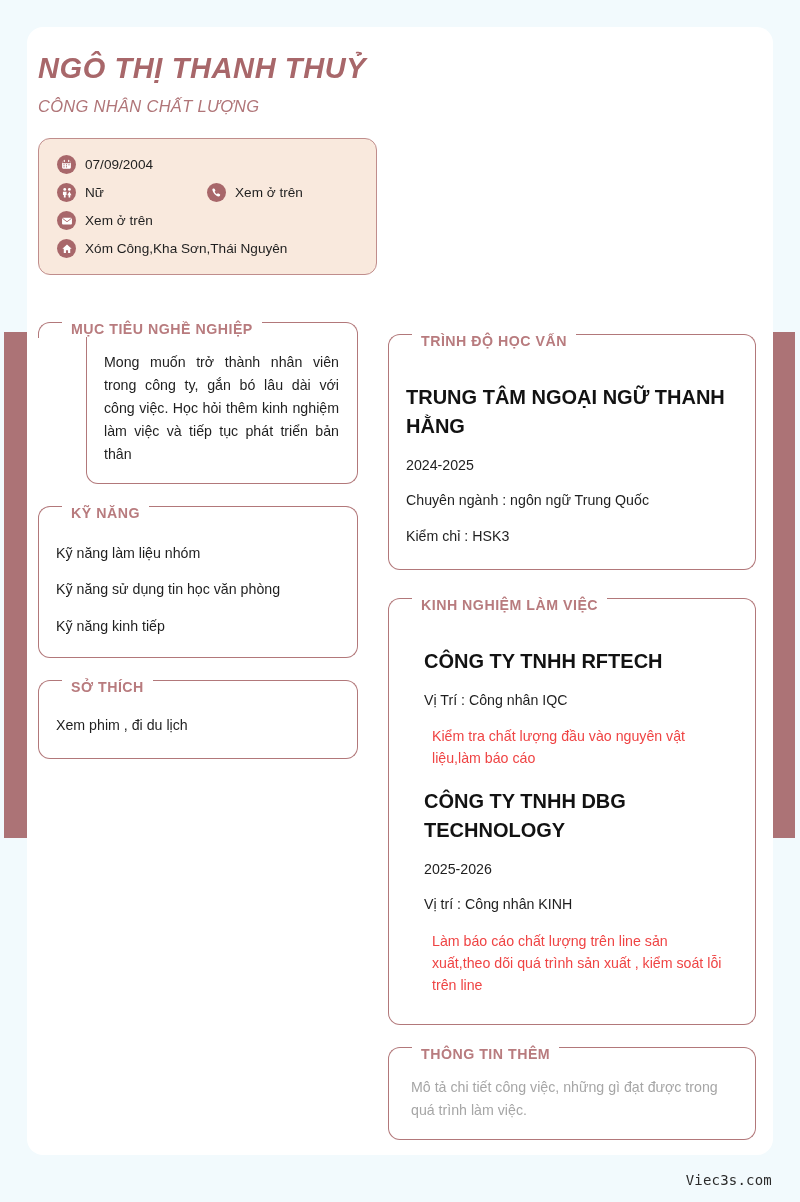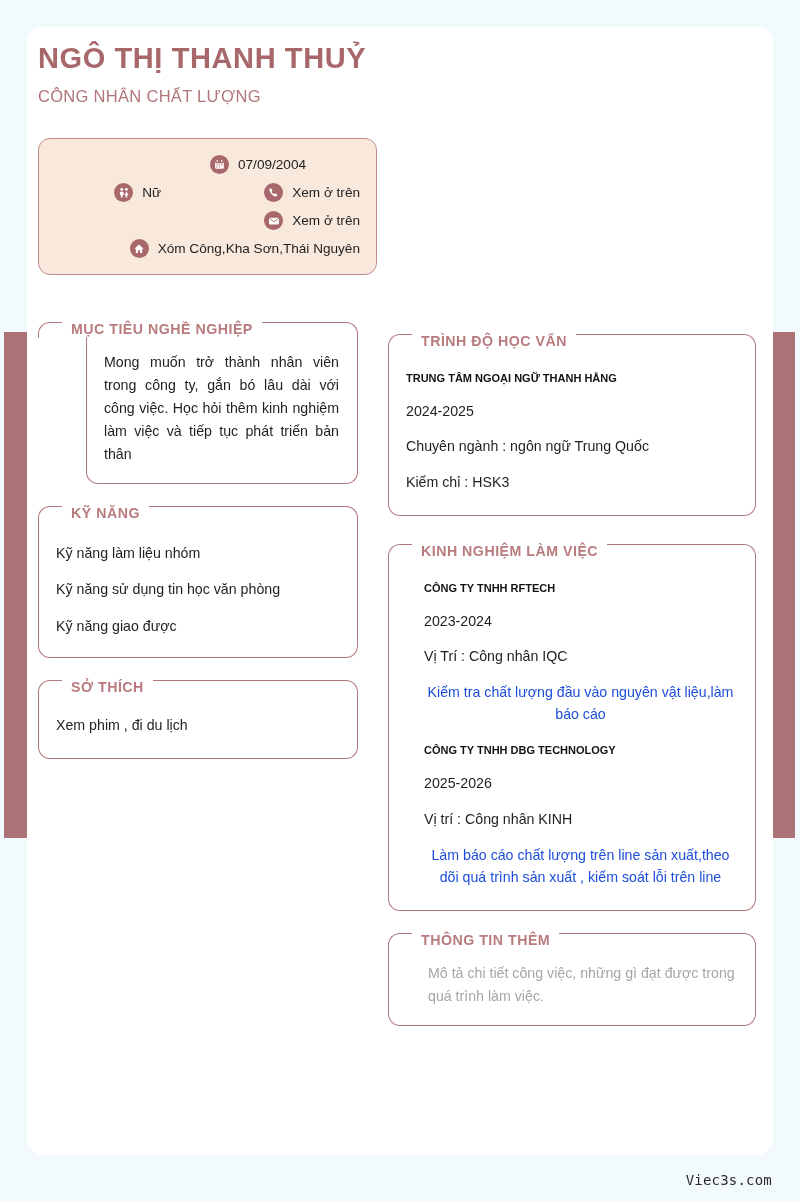--- a/index.html
+++ b/index.html
@@ -31,21 +31,21 @@
     position: absolute;
     left: 27px;
     top: 27px;
     width: 746px;
     height: 1128px;
     background: #ffffff;
     border-radius: 16px;
   }
 
   
-  .header { position: absolute; left: 38px; top: 42px; width: 660px; }
+  .header { position: absolute; left: 38px; top: 52px; width: 660px; font-style: italic; }
   .full-name {
     margin: 0;
     font-size: 29px;
     font-weight: bold;
     letter-spacing: 0.6px;
     color: #a8676a;
     line-height: 1.15;
   }
   .job-title {
     margin: 12px 0 0 0;
@@ -63,21 +63,20 @@
     box-sizing: border-box;
     background: #f9e9dd;
     border: 1.6px solid #c08d8c;
     border-radius: 12px;
     padding: 16px 16px 16px 18px;
   }
   .contact-row {
     display: flex;
     align-items: center;
     margin-bottom: 9px;
-    justify-content: flex-end;
   }
   .contact-row:last-child { margin-bottom: 0; }
   .contact-cell {
     display: flex;
     align-items: center;
   }
   .contact-cell.first { width: 150px; }
   .ico {
     width: 19px;
     height: 19px;
@@ -167,56 +166,55 @@
     margin: 0 0 15px 0;
     font-size: 14.2px;
     line-height: 1.5;
     color: #1f1f1f;
   }
   .line-item:last-child { margin-bottom: 0; }
 
   .entry { margin-bottom: 18px; }
   .entry:last-child { margin-bottom: 2px; }
   .entry-title {
-    margin: 0 0 14px 0;
-    font-size: 11px;
+    margin: 12px 0 14px 0;
+    font-size: 20px;
     font-weight: bold;
     line-height: 1.45;
     color: #121212;
   }
   .entry-line {
     margin: 0 0 14px 0;
     font-size: 14.2px;
     line-height: 1.5;
     color: #1f1f1f;
   }
   .entry-line:last-child { margin-bottom: 0; }
   .entry-desc {
-    margin: 0;
+    margin: 8px;
     font-size: 14.2px;
     line-height: 1.55;
-    color: #1d4ed8;
-    text-align: center;
+    color: #ef4444;
   }
 
   .placeholder {
     margin: 0;
     font-size: 14.2px;
     line-height: 1.6;
     color: #a6a6a6;
     padding-left: 6px;
   }
 
   
   .sec-body.goal      { padding: 14px 18px 17px 17px; margin-left: 48px; }
   .sec-body.skills    { padding: 22px 18px 20px 17px; }
   .sec-body.hobby     { padding: 20px 18px 22px 17px; }
   .sec-body.edu       { padding: 22px 18px 20px 17px; }
   .sec-body.exp       { padding: 22px 18px 20px 35px; }
-  .sec-body.extra     { padding: 14px 18px 18px 33px; }
+  .sec-body.extra     { padding: 14px 18px 18px 16px; }
 
   .section.edu   { margin-bottom: 28px; }
   .section.exp   { margin-bottom: 22px; }
   .section.goal  { margin-bottom: 22px; }
   .section.skills{ margin-bottom: 22px; }
 
   
   .footer {
     position: absolute;
     right: 28px;
@@ -323,21 +321,21 @@
 
   <div class="section skills">
     <div class="sec-top">
       <span class="sec-stub"></span>
       <span class="sec-title">KỸ NĂNG</span>
       <span class="sec-line"></span>
     </div>
     <div class="sec-body skills">
       <p class="line-item">Kỹ năng làm liệu nhóm</p>
       <p class="line-item">Kỹ năng sử dụng tin học văn phòng</p>
-      <p class="line-item">Kỹ năng giao được</p>
+      <p class="line-item">Kỹ năng kinh tiếp</p>
     </div>
   </div>
 
   <div class="section hobby">
     <div class="sec-top">
       <span class="sec-stub"></span>
       <span class="sec-title">SỞ THÍCH</span>
       <span class="sec-line"></span>
     </div>
     <div class="sec-body hobby">
@@ -367,21 +365,20 @@
 
   <div class="section exp">
     <div class="sec-top">
       <span class="sec-stub"></span>
       <span class="sec-title">KINH NGHIỆM LÀM VIỆC</span>
       <span class="sec-line"></span>
     </div>
     <div class="sec-body exp">
       <div class="entry">
         <p class="entry-title">CÔNG TY TNHH RFTECH</p>
-        <p class="entry-line">2023-2024</p>
         <p class="entry-line">Vị Trí : Công nhân IQC</p>
         <p class="entry-desc">Kiểm tra chất lượng đầu vào nguyên vật liệu,làm báo cáo</p>
       </div>
       <div class="entry">
         <p class="entry-title">CÔNG TY TNHH DBG TECHNOLOGY</p>
         <p class="entry-line">2025-2026</p>
         <p class="entry-line">Vị trí : Công nhân KINH</p>
         <p class="entry-desc">Làm báo cáo chất lượng trên line sản xuất,theo dõi quá trình sản xuất , kiểm soát lỗi trên line</p>
       </div>
     </div>

